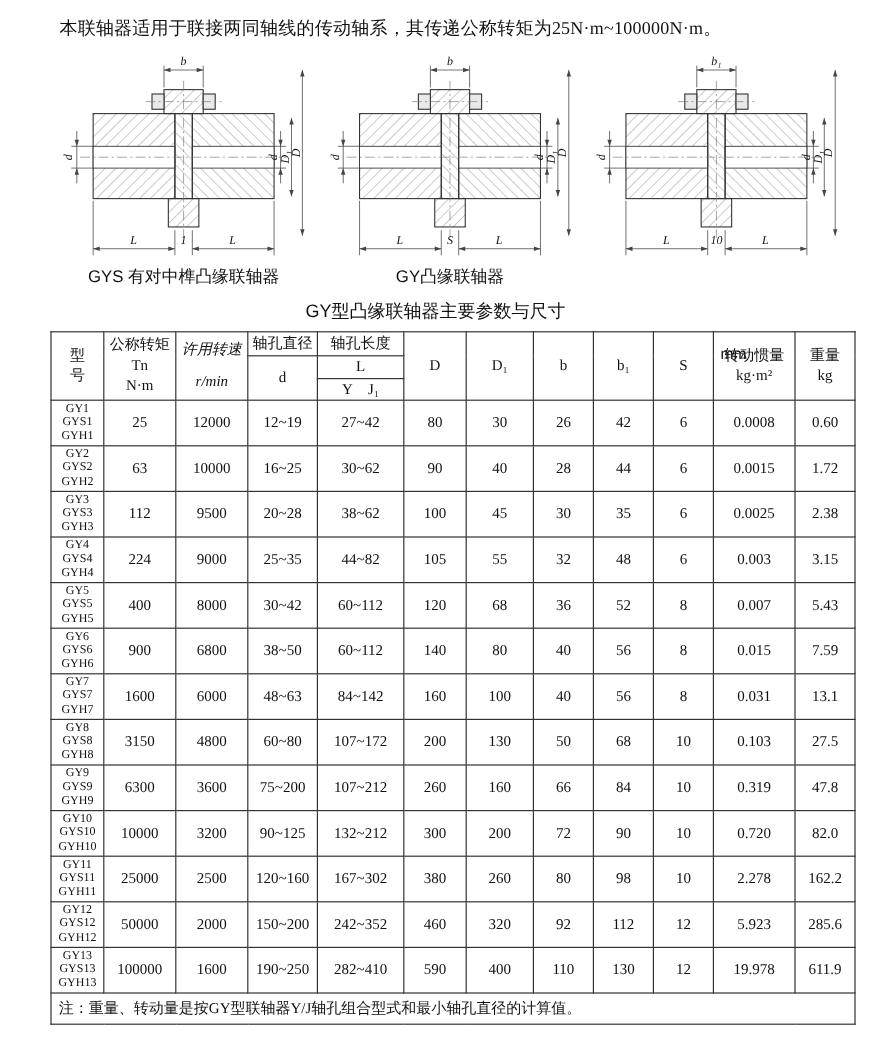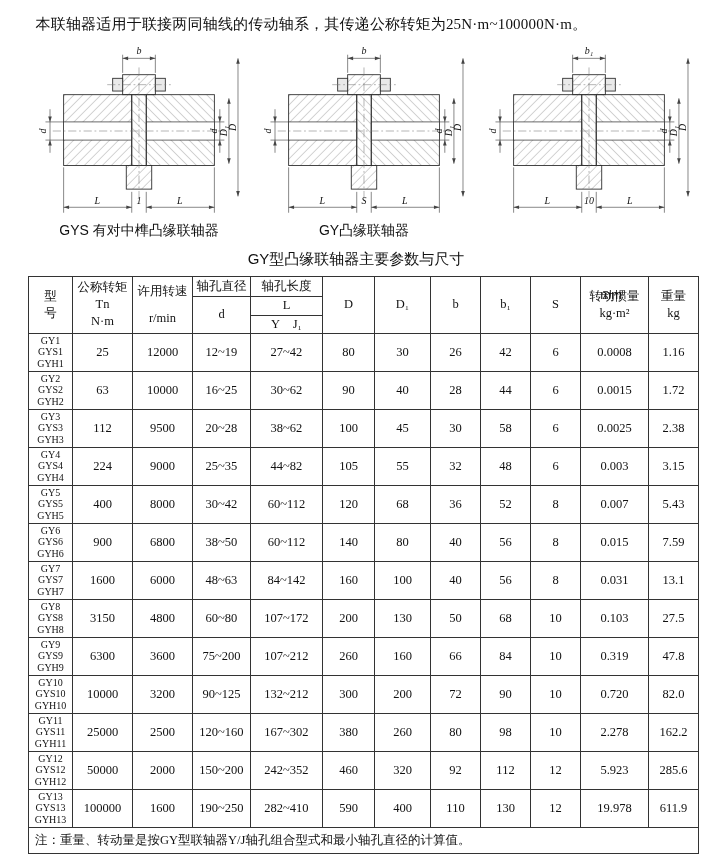--- a/index.html
+++ b/index.html
@@ -1,19 +1,19 @@
 <!DOCTYPE html>
 <html><head>
 <meta charset="utf-8">
 <style>
   html,body{margin:0;padding:0;background:#fff;}
   .page{
     width:726px;height:866px;box-sizing:border-box;
     background:#fff;color:#111;
-    padding:10px 26px 0 28px;
+    padding:10px 26px 0 42px;
     font-family:"Liberation Serif","DejaVu Serif",serif;
     position:relative;overflow:hidden;
   }
   .intro{
     margin:4px 0 2px 0;font-size:15px;line-height:1.45;
     text-indent:0.5em;letter-spacing:0.2px;
   }
   
   .diagrams{display:flex;justify-content:space-between;margin-top:6px;}
   .diagram{margin:0;width:222px;text-align:center;}
@@ -35,21 +35,21 @@
   .tbl-title{position:absolute;left:0;right:16px;text-align:center;font-size:15px;}
   .tbl-unit{position:absolute;right:78px;top:1px;font-size:13px;margin-top:36px;}
   
   table{border-collapse:collapse;table-layout:fixed;width:670px;}
   th,td{
     border:1px solid #333;text-align:center;vertical-align:middle;
     font-size:12.5px;padding:1px 1px;font-weight:normal;
   }
   thead th{font-size:12.5px;}
   .pre{white-space:pre-line;line-height:1.35;display:block;}
-  .gap{line-height:2.15;}
+  .gap{line-height:2.15;font-style:italic;}
   td.model{font-size:10px;line-height:1.12;white-space:pre-line;padding:1px 0;}
   tbody td{height:35px;}
   .yj{word-spacing:10px;}
   td.note-cell{text-align:left;font-size:12.5px;padding:4px 6px;height:auto;}
 </style>
 </head>
 <body>
 
 <svg width="0" height="0" style="position:absolute" aria-hidden="true">
   <defs>
@@ -306,21 +306,21 @@
           <td>25</td>
           <td>12000</td>
           <td>12~19</td>
           <td>27~42</td>
           <td>80</td>
           <td>30</td>
           <td>26</td>
           <td>42</td>
           <td>6</td>
           <td>0.0008</td>
-          <td>1.16</td>
+          <td>0.60</td>
         </tr>
       <tr>
           <td class="model">GY2
 GYS2
 GYH2</td>
           <td>63</td>
           <td>10000</td>
           <td>16~25</td>
           <td>30~62</td>
           <td>90</td>
@@ -335,21 +335,21 @@
           <td class="model">GY3
 GYS3
 GYH3</td>
           <td>112</td>
           <td>9500</td>
           <td>20~28</td>
           <td>38~62</td>
           <td>100</td>
           <td>45</td>
           <td>30</td>
-          <td>58</td>
+          <td>35</td>
           <td>6</td>
           <td>0.0025</td>
           <td>2.38</td>
         </tr>
       <tr>
           <td class="model">GY4
 GYS4
 GYH4</td>
           <td>224</td>
           <td>9000</td>

